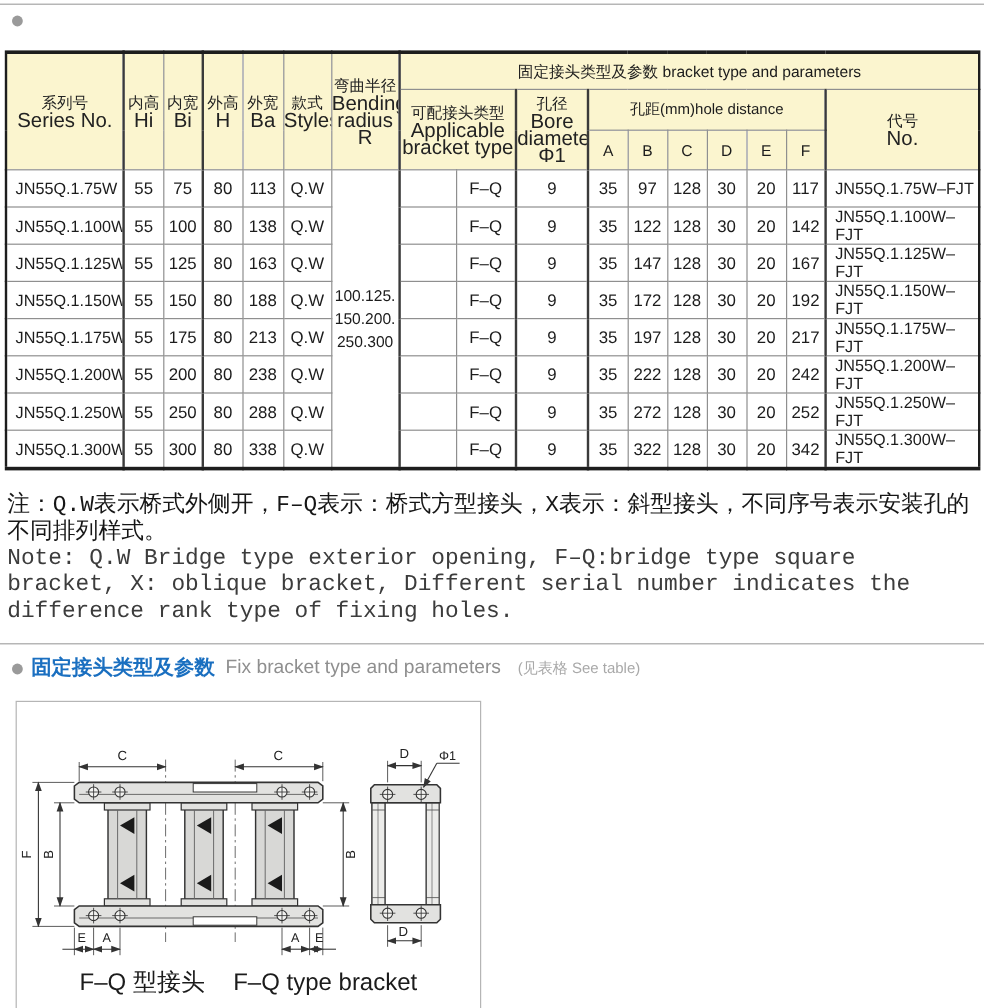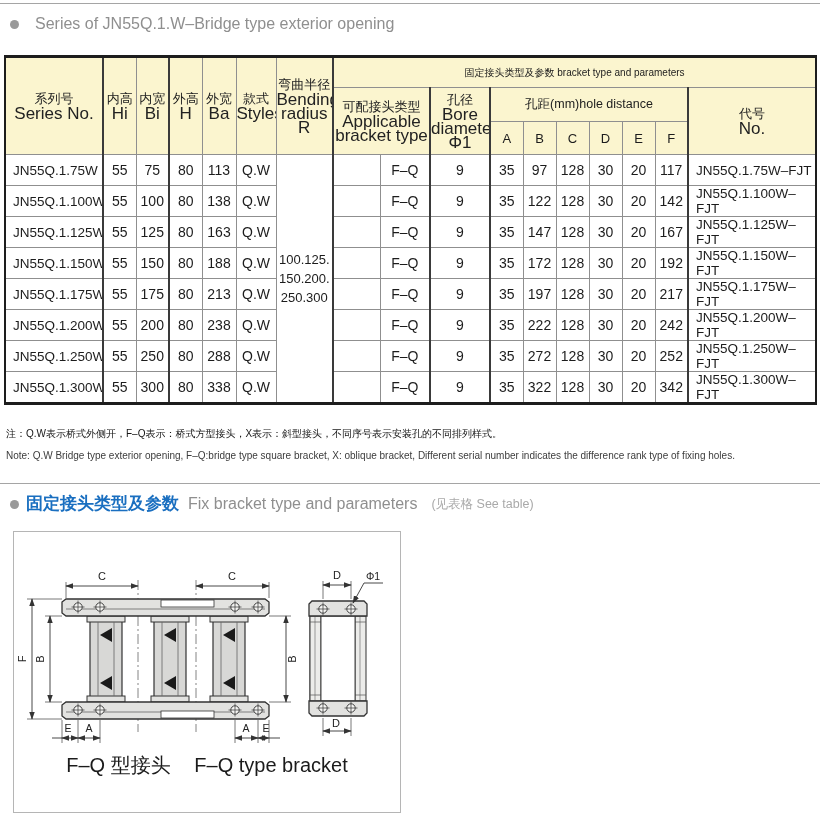--- a/index.html
+++ b/index.html
@@ -23,51 +23,50 @@
         border:2px solid #1d1d1d;border-top-width:3px;border-bottom-width:3px;}
   th,td{border:1px solid #8f8f8f;text-align:center;padding:0;overflow:hidden;}
   th{background:#fbf5cf;font-weight:normal;}
   .tl{border-left:2px solid #3a3a3a;}
   thead tr:nth-child(1){height:31px;}
   thead tr:nth-child(2){height:34px;}
   thead tr:nth-child(3){height:33px;}
   tbody tr{height:31px;}
   .hcn{display:block;font-size:13px;line-height:16px;color:#222;}
   .hen{display:block;font-size:17px;line-height:14px;color:#222;}
-  .gh{font-size:10px;margin-top:30px;}
+  .gh{font-size:13px;margin-top:30px;}
   .hd{font-size:12.5px;}
   .hl{font-size:13px;}
   tbody td{font-size:14px;color:#1c1c1c;background:#fff;}
   td.al{text-align:left;padding-left:7px;font-size:13.5px;}
   td.radius-cell{font-size:13px;line-height:19px;}
 
   
   .notes{margin:18px 6px 0 6px;width:808px;}
-  .note-line{font-size:10px;line-height:22px;}
+  .note-line{font-size:19px;line-height:22px;font-family:Liberation Mono, monospace;}
   .note-cn{color:#161616;}
   .note-en{color:#3c3c3c;}
 
   
   .frame{position:relative;margin:16px 0 0 13px;width:386px;height:280px;border:1px solid #b5b5b5;background:#fff;}
   .frame svg{position:absolute;left:0;top:0;}
   .caption{position:absolute;left:0;top:220px;width:100%;text-align:center;font-size:20px;color:#1b1b1b;}
   .caption .cap-en{margin-left:18px;text-align:center;}
   svg text{font-family:"Liberation Sans",sans-serif;fill:#222;}
   .dim{stroke:#333;stroke-width:0.9;}
   .ext{stroke:#555;stroke-width:0.8;}
   .cl{stroke:#666;stroke-width:0.8;stroke-dasharray:10 3 2 3;}
 </style>
 </head>
 <body>
 
 <div class="rule rule1"></div>
 
 <div class="sec-header">
   <span class="bullet"></span>
-  <span class="t-en">Series of JN55Q.1.W–Bridge type exterior opening</span>
 </div>
 
 <table>
   <colgroup>
     <col style="width:98px">
       <col style="width:33px">
       <col style="width:33px">
       <col style="width:33px">
     <col style="width:34px">
       <col style="width:40px">

